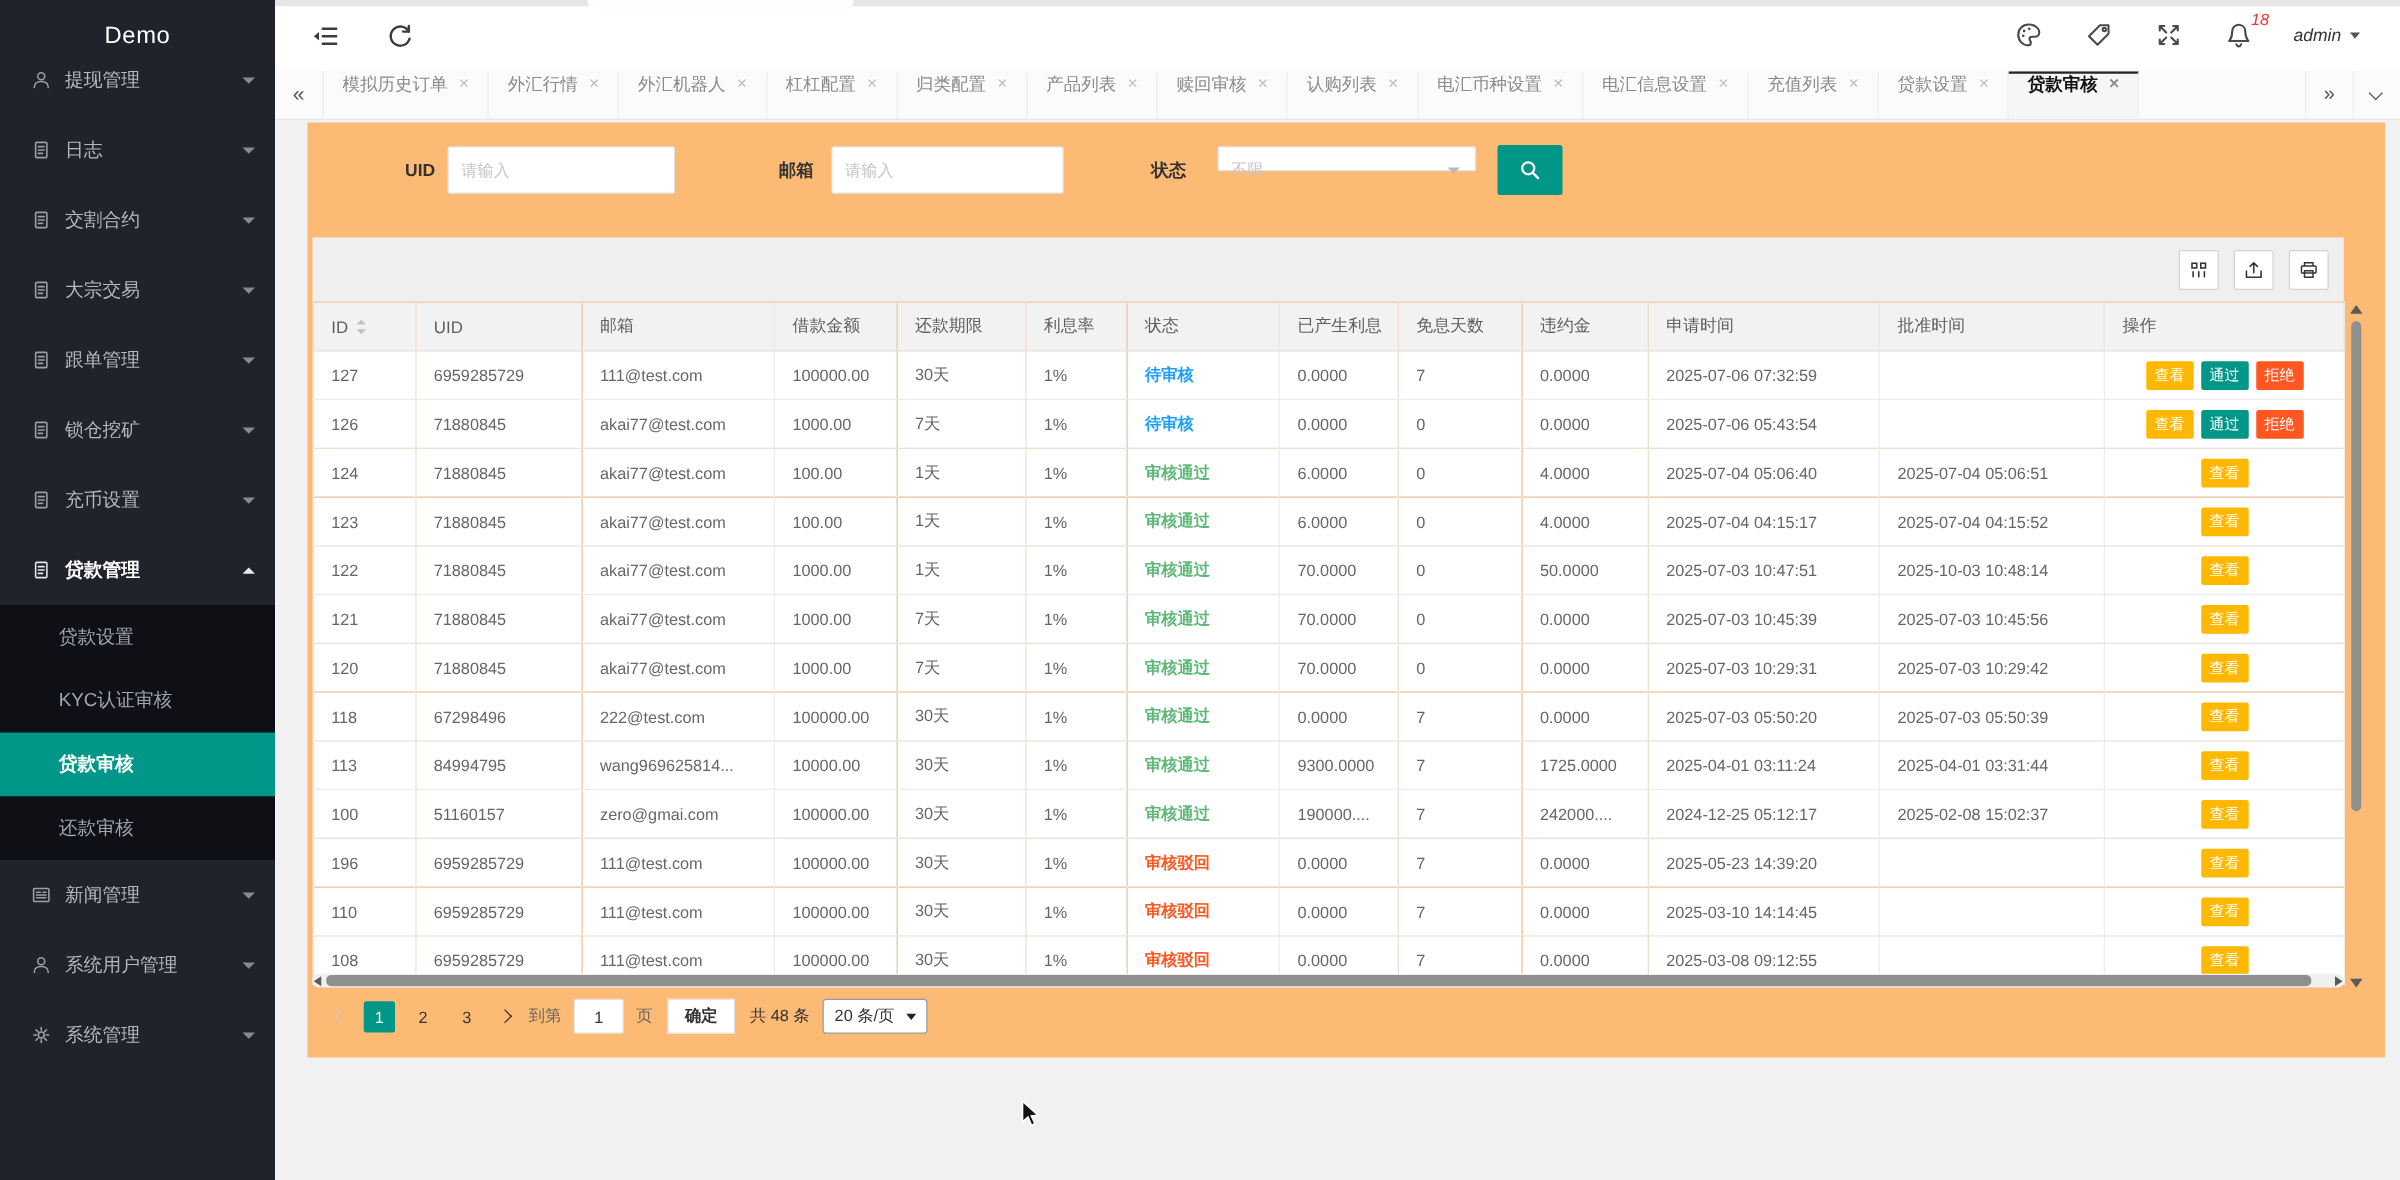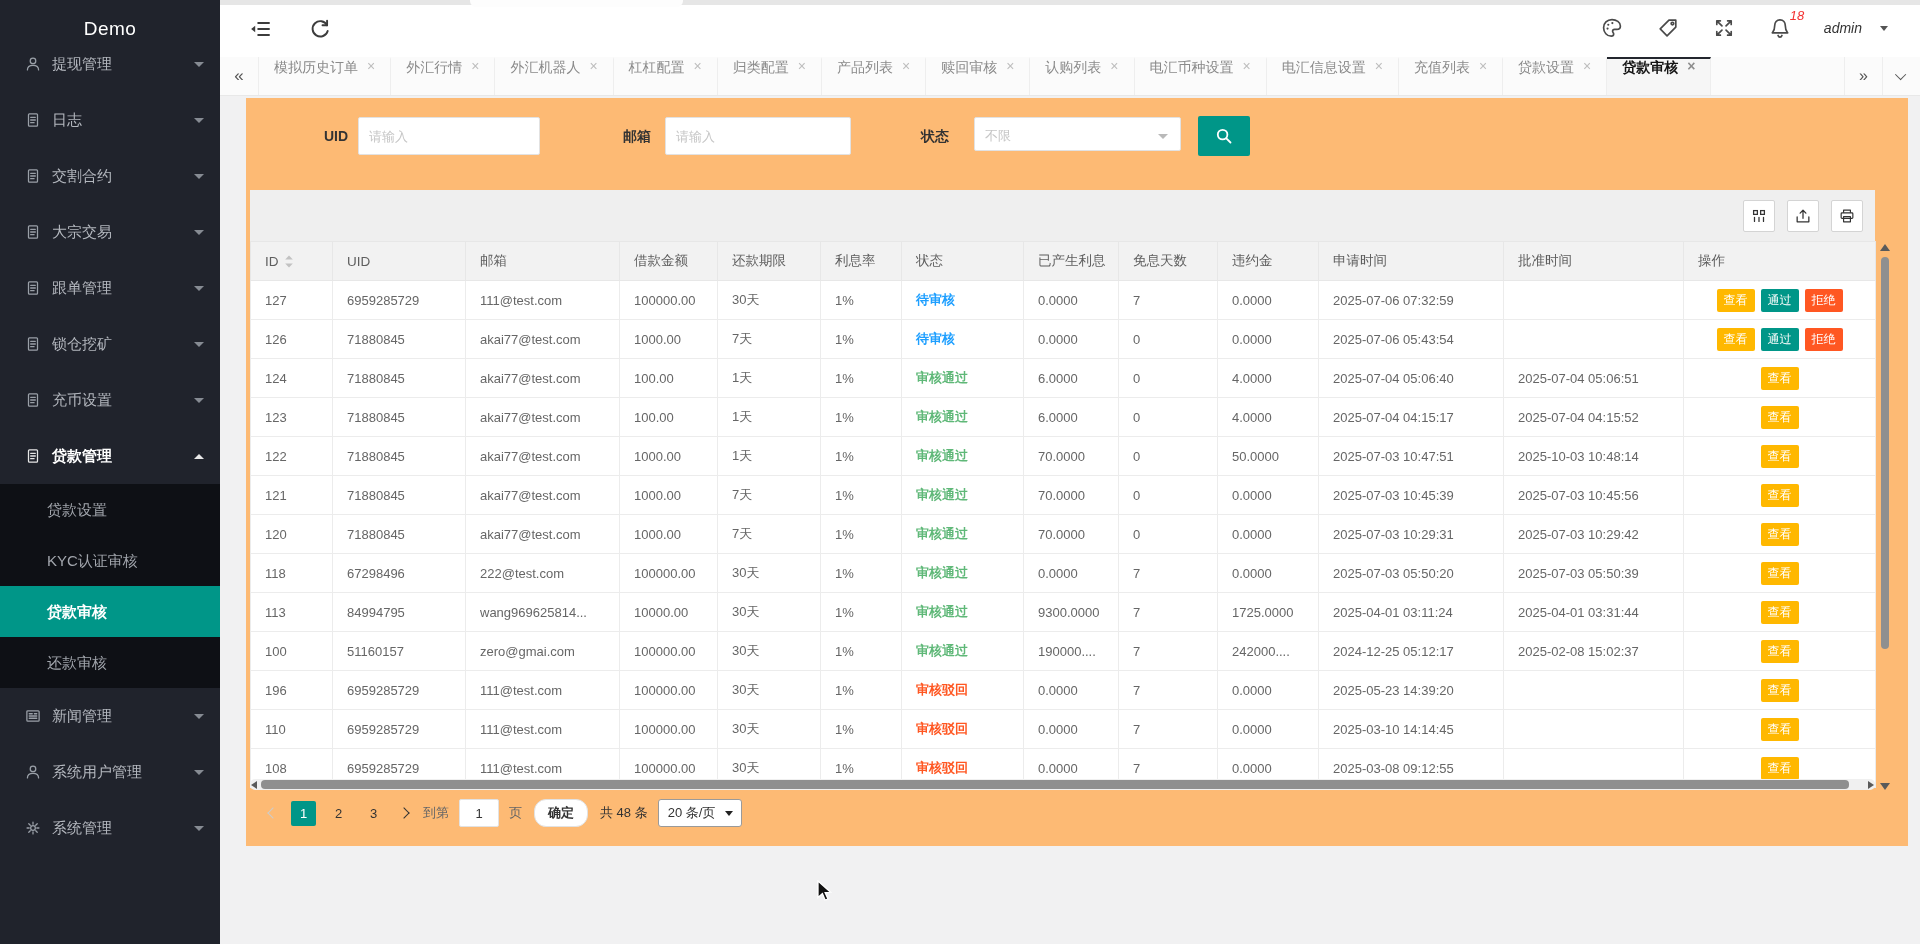--- a/index.html
+++ b/index.html
@@ -25,21 +25,21 @@
   
   .topbar{position:absolute;left:220px;top:0;width:1700px;height:57px;background:#fff;}
   .top-strip{position:absolute;left:220px;top:0;width:1700px;height:5px;background:#e6e6e6;z-index:6;}
   .top-pill{position:absolute;left:470px;top:0;width:213px;height:7px;background:#fdfdfd;border-radius:0 0 6px 6px;z-index:7;}
   .icon-btn{position:absolute;width:24px;height:24px;color:#3c3c3c;cursor:pointer;}
   .icon-btn svg{width:100%;height:100%;}
   .top-right{position:absolute;right:32px;top:16px;display:flex;align-items:center;gap:32px;font-style:italic;}
   .top-right .hicon{width:24px;height:24px;color:#4a4a4a;cursor:pointer;position:relative;}
   .hicon svg{width:100%;height:100%;}
   .bell-badge{position:absolute;left:22px;top:-8px;color:#f33232;font-size:13px;font-weight:400;}
-  .admin-wrap{display:flex;align-items:center;gap:18px;cursor:pointer;color:#333;font-size:14px;}
+  .admin-wrap{display:flex;align-items:center;gap:7px;cursor:pointer;color:#333;font-size:14px;}
   .admin-caret{width:0;height:0;border-left:4.5px solid transparent;border-right:4.5px solid transparent;border-top:5px solid #555;}
 
   
   .tabbar{position:absolute;left:220px;top:57px;width:1700px;height:38px;background:#fbfbfb;border-bottom:1px solid #e8e8e8;display:flex;align-items:stretch;z-index:4;}
   .tab-scroll{width:38px;flex:none;border-right:1px solid #eee;display:flex;align-items:center;justify-content:center;color:#555;font-size:17px;cursor:pointer;}
   #tabs-list{display:flex;flex:1;overflow:hidden;}
   .tab{display:flex;align-items:flex-start;padding:0 15px;border-right:1px solid #eee;border-top:2px solid transparent;font-size:14px;color:#8a8a8a;cursor:pointer;box-sizing:border-box;white-space:nowrap;}
   .tab-label{margin-right:9px;}
   .tab-close{color:#bdbdbd;font-size:14px;line-height:1;cursor:pointer;}
   .tab.active{background:#f6f6f6;color:#141414;font-weight:700;border-top:2px solid #23262e;}
@@ -50,21 +50,21 @@
   .chev-left{transform:rotate(45deg);}
   .chev-right{transform:rotate(225deg);}
 
   
   .content{position:absolute;left:220px;top:95px;width:1700px;height:849px;background:#f1f1f2;}
   .card{position:absolute;left:26px;top:3px;width:1662px;height:748px;background:#fdba74;}
 
   .fld-label{position:absolute;top:18px;height:40px;line-height:40px;font-size:14px;color:#333;font-weight:600;}
   .inp{position:absolute;top:19px;height:38px;border:1px solid #e2e2e2;border-radius:2px;font-size:13px;color:#333;padding:0 10px;background:#fff;box-sizing:border-box;outline:none;}
   .inp::placeholder{color:#c6c6c6;}
-  .status-select{position:absolute;left:728px;top:19px;width:207px;height:34px;border:1px solid #e2e2e2;border-radius:2px;background:#fff;box-sizing:border-box;cursor:pointer;}
+  .status-select{position:absolute;left:728px;top:19px;width:207px;height:20px;border:1px solid #e2e2e2;border-radius:2px;background:#fff;box-sizing:border-box;cursor:pointer;}
   .status-select .sel-text{display:block;line-height:36px;padding-left:10px;font-size:13px;color:#c6c6c6;}
   .sel-caret{position:absolute;right:12px;top:16px;width:0;height:0;border-left:5px solid transparent;border-right:5px solid transparent;border-top:5px solid #b9b9b9;}
   .search-btn{position:absolute;left:952px;top:18px;width:52px;height:40px;background:#009688;border-radius:2px;display:flex;align-items:center;justify-content:center;cursor:pointer;color:#fff;}
   .search-btn svg{width:20px;height:20px;}
 
   .toolbar-band{position:absolute;left:4px;top:92px;width:1625px;height:51px;background:#efefef;display:flex;align-items:center;justify-content:flex-end;gap:12px;padding-right:12px;box-sizing:border-box;}
   .tbtn{width:30px;height:30px;background:#fff;border:1px solid #d4d4d4;border-radius:2px;display:flex;align-items:center;justify-content:center;color:#333;cursor:pointer;}
   .tbtn svg{width:18px;height:18px;}
 
   
@@ -94,21 +94,21 @@
 
   
   .pagination{position:absolute;left:14px;top:699px;height:32px;display:flex;align-items:center;font-size:13px;color:#333;}
   .pg-prev,.pg-next{width:26px;display:flex;justify-content:center;cursor:pointer;}
   .pg-prev{color:#ccc;}
   .pg-next{color:#333;}
   .pg-num{min-width:25px;height:25px;line-height:25px;text-align:center;margin:0 5px;border-radius:2px;cursor:pointer;}
   .pg-num.active{background:#009688;color:#fff;}
   .pg-text{color:#666;margin:0 6px;}
   .pg-input{width:40px;height:28px;border:1px solid #e2e2e2;border-radius:2px;text-align:center;font-size:13px;color:#333;margin:0 4px;box-sizing:border-box;outline:none;background:#fff;}
-  .pg-btn{height:28px;line-height:26px;padding:0 13px;border:1px solid #e2e2e2;border-radius:12px;font-weight:700;margin:0 6px;cursor:pointer;background:#fff;box-sizing:border-box;}
+  .pg-btn{height:28px;line-height:26px;padding:0 13px;border:1px solid #e2e2e2;border-radius:0;font-weight:700;margin:0 6px;cursor:pointer;background:#fff;box-sizing:border-box;}
   .pg-total{color:#333;margin:16px 6px;}
   .pg-size{position:relative;height:28px;line-height:26px;border:1px solid #9a9a9a;border-radius:3px;padding:0 26px 0 9px;margin-left:4px;cursor:pointer;box-sizing:border-box;background:#fff;}
   .pg-size-caret{position:absolute;right:8px;top:11px;width:0;height:0;border-left:4.5px solid transparent;border-right:4.5px solid transparent;border-top:5.5px solid #222;}
 
   .cursor{position:absolute;left:816px;top:880px;z-index:50;}
 </style>
 </head>
 <body>
 
 <div id="page">

